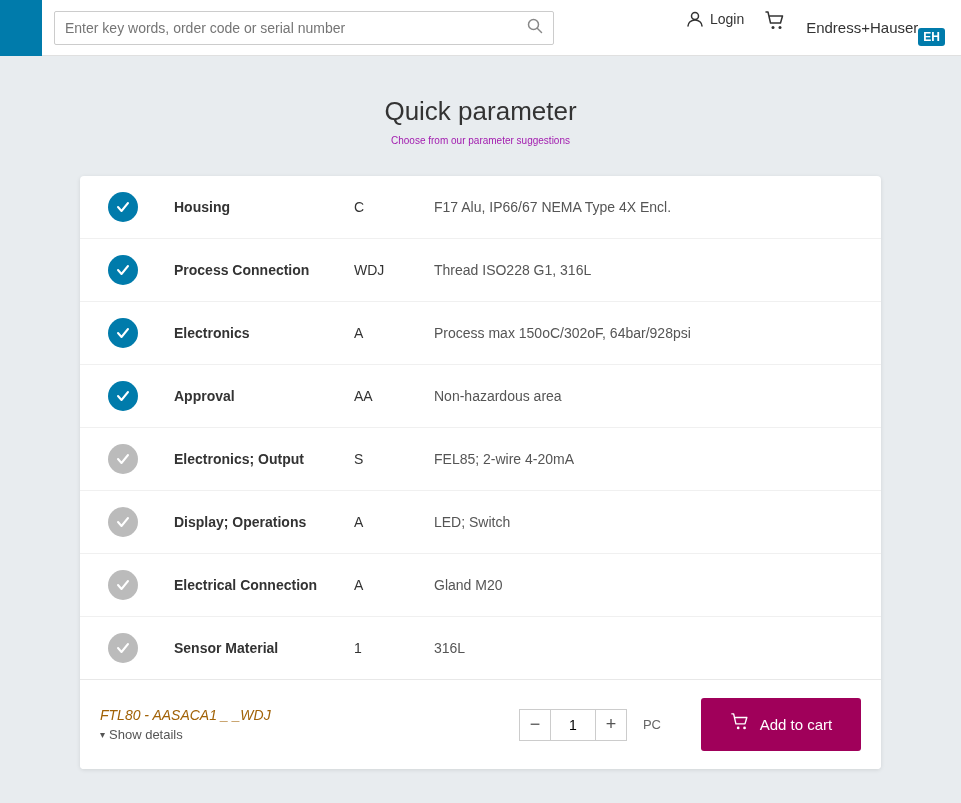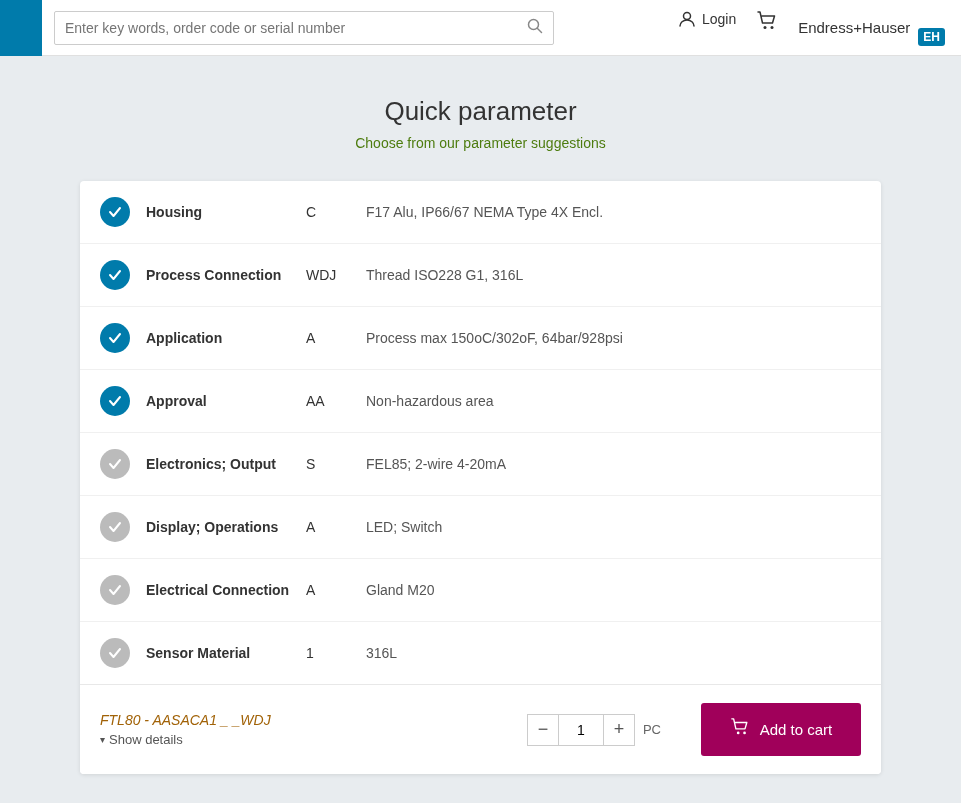--- a/index.html
+++ b/index.html
@@ -66,21 +66,20 @@
     .header-cart {
       display: flex;
       align-items: center;
       font-size: 20px;
       color: #333;
       cursor: pointer;
     }
     .header-brand {
       display: flex;
       align-items: center;
-      gap: 8px;
     }
     .brand-text {
       font-size: 15px;
       color: #333;
       font-weight: 500;
     }
     .brand-badge {
       background: #007bab;
       color: #fff;
       font-weight: bold;
@@ -96,39 +95,40 @@
     }
     .page-title {
       text-align: center;
       font-size: 26px;
       font-weight: 400;
       color: #333;
       margin-bottom: 8px;
     }
     .page-subtitle {
       text-align: center;
-      font-size: 14px;
-      color: #4d7c0f;
+      font-size: 10px;
+      color: #a21caf;
       margin-bottom: 30px;
     }
 
     
     .selection-card {
       background: #fff;
       border-radius: 4px;
       box-shadow: 0 1px 4px rgba(0,0,0,0.1);
       overflow: hidden;
     }
 
     .param-row {
       display: flex;
       align-items: center;
-      padding: 16px 20px;
+      padding: 16px 28px;
       border-bottom: 1px solid #f0f0f0;
       min-height: 60px;
+      gap: 20px;
     }
     .param-row:last-child {
       border-bottom: none;
     }
 
     .check-icon {
       width: 30px;
       height: 30px;
       border-radius: 50%;
       display: flex;
@@ -222,21 +222,21 @@
       border-bottom: 1px solid #ccc;
       border-left: none;
       border-right: none;
       text-align: center;
       font-size: 14px;
       outline: none;
     }
     .qty-unit {
       font-size: 13px;
       color: #666;
-      margin-left: 8px;
+      margin-left: 16px;
     }
     .add-to-cart-btn {
       margin-left: 40px;
       background: #a0005a;
       color: #fff;
       border: none;
       border-radius: 3px;
       padding: 14px 28px;
       font-size: 15px;
       cursor: pointer;
@@ -317,21 +317,21 @@
       <span class="param-name">Process Connection</span>
       <span class="param-code">WDJ</span>
       <span class="param-desc">Thread ISO228 G1, 316L</span>
     </div>
         <div class="param-row">
       <div class="check-icon active">
         <svg viewBox="0 0 16 16" fill="none">
           <polyline points="3,8 6.5,12 13,4" stroke="white" stroke-width="2" stroke-linecap="round" stroke-linejoin="round"></polyline>
         </svg>
       </div>
-      <span class="param-name">Application</span>
+      <span class="param-name">Electronics</span>
       <span class="param-code">A</span>
       <span class="param-desc">Process max 150oC/302oF, 64bar/928psi</span>
     </div>
         <div class="param-row">
       <div class="check-icon active">
         <svg viewBox="0 0 16 16" fill="none">
           <polyline points="3,8 6.5,12 13,4" stroke="white" stroke-width="2" stroke-linecap="round" stroke-linejoin="round"></polyline>
         </svg>
       </div>
       <span class="param-name">Approval</span>

